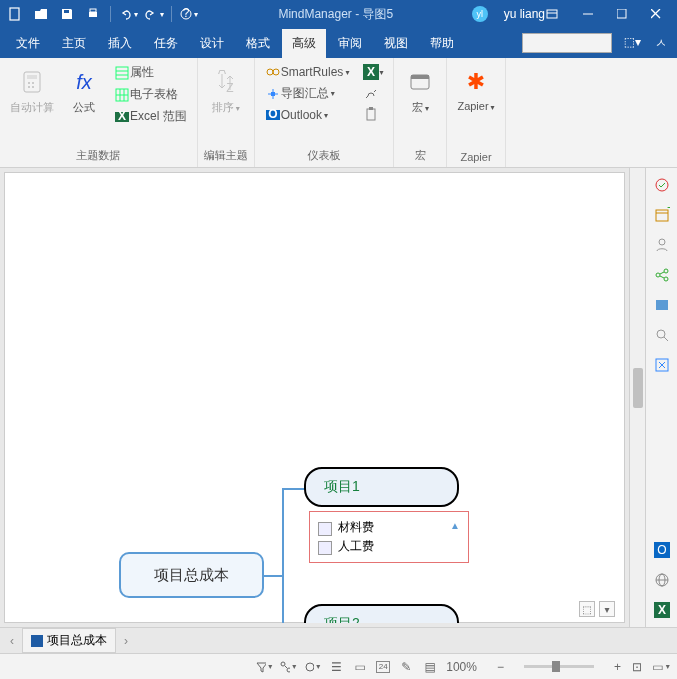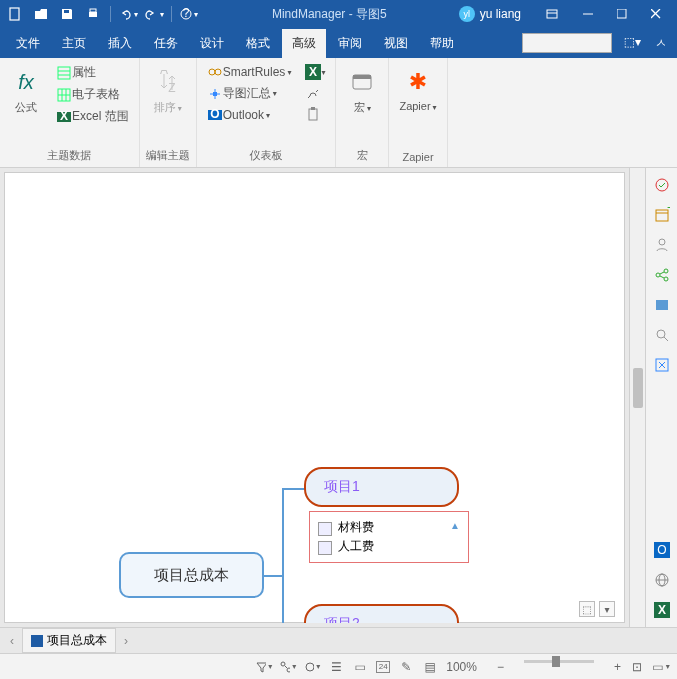--- a/index.html
+++ b/index.html
@@ -2,21 +2,21 @@
 <html><head>
 <meta charset="utf-8">
 <style>
 *{margin:0;padding:0;box-sizing:border-box;font-family:"Microsoft YaHei","Segoe UI",sans-serif;font-size:12px;user-select:none}
 body{width:677px;height:679px;background:#fff;overflow:hidden;display:flex;flex-direction:column}
 .titlebar{height:28px;background:#1e5ba4;display:flex;align-items:center;color:#fff;padding:0 4px}
 .titlebar .qat{display:flex;gap:4px;align-items:center}
 .titlebar .qat .btn{width:22px;height:22px;display:flex;align-items:center;justify-content:center;color:#fff}
 .titlebar .qat .sep{width:1px;height:16px;background:rgba(255,255,255,.3);margin:0 2px}
 .titlebar .title{flex:1;text-align:center;color:#cde0f5;font-size:12px}
-.titlebar .user{display:flex;align-items:center;gap:5px;margin-right:24px}
+.titlebar .user{display:flex;align-items:center;gap:16px;margin-right:0}
 .titlebar .user .avatar{width:16px;height:16px;border-radius:50%;background:#4fc3f7;display:flex;align-items:center;justify-content:center;font-size:9px;color:#fff}
 .titlebar .win{display:flex}
 .titlebar .win .wbtn{width:34px;height:28px;display:flex;align-items:center;justify-content:center;color:#fff}
 .menubar{height:30px;background:#1e5ba4;display:flex;align-items:center;padding:0 6px;gap:2px}
 .menubar .tab{padding:6px 10px;color:#fff;cursor:pointer}
 .menubar .tab.active{background:#f3f3f3;color:#333}
 .menubar .spacer{flex:1}
 .menubar .search{width:90px;height:20px;background:#f3f3f3;border:1px solid #aaa;padding:0 4px}
 .menubar .endicons{display:flex;gap:6px;color:#fff;margin-left:6px}
 .menubar .endicons span{padding:4px}
@@ -33,21 +33,21 @@
 .ribbon .smallbtn .ic{width:16px;height:16px;display:flex;align-items:center;justify-content:center}
 .workspace{flex:1;display:flex;background:#e8e8e8;position:relative;min-height:0}
 .canvas-wrap{flex:1;background:#fff;margin:4px;box-shadow:inset 0 0 0 1px #ccc;position:relative;overflow:hidden}
 .canvas-inner{position:absolute;inset:0}
 .scrollbar-v{width:16px;background:#f0f0f0;border-left:1px solid #d0d0d0;display:flex;flex-direction:column}
 .scrollbar-v .thumb{width:10px;height:40px;background:#c0c0c0;margin:200px auto 0;border-radius:2px}
 .sidetools{width:32px;background:#f3f3f3;border-left:1px solid #d0d0d0;display:flex;flex-direction:column;padding:4px 0;gap:4px}
 .sidetools .st{width:26px;height:26px;margin:0 auto;display:flex;align-items:center;justify-content:center;border:1px solid transparent}
 
 .node-root{position:absolute;left:115px;top:380px;width:145px;height:46px;border:2px solid #5b9bd5;border-radius:10px;background:#f0f6fc;display:flex;align-items:center;justify-content:center;font-size:15px;color:#333}
-.node-branch{position:absolute;width:155px;height:40px;border:2px solid #c2410c;border-radius:18px;background:#eaf1f9;display:flex;align-items:center;padding-left:18px;font-size:14px;color:#8b5cf6}
+.node-branch{position:absolute;width:155px;height:40px;border:2px solid #000000;border-radius:18px;background:#eaf1f9;display:flex;align-items:center;padding-left:18px;font-size:14px;color:#15803d}
 .branch1{left:300px;top:295px}
 .branch2{left:300px;top:432px}
 .leafbox{position:absolute;width:160px;border:1px solid #e57373;background:#fff;padding:6px 8px}
 .leafbox1{left:305px;top:339px}
 .leafbox .leaf{display:flex;align-items:flex-end;gap:6px;padding:1px 0;font-size:12px}
 .leafbox .leaf .lic{width:14px;height:14px;border:1px solid #999;background:#eef}
 .leafbox .collapse{position:absolute;right:8px;top:8px;color:#5b9bd5;font-size:10px}
 
 .conn{position:absolute;border:0 solid #5b9bd5}
 .conn.h1{left:260px;top:403px;width:20px;border-top:2px solid #5b9bd5}
@@ -57,21 +57,21 @@
 .corner-icons span{width:16px;height:16px;border:1px solid #bbb;background:#f8f8f8;display:flex;align-items:center;justify-content:center;font-size:10px;color:#666}
 
 .doctabs{height:26px;background:#e8e8e8;border-top:1px solid #d0d0d0;display:flex;align-items:center;padding:0 4px;gap:2px}
 .doctabs .arrow{padding:0 6px;color:#888}
 .doctabs .dtab{display:flex;align-items:center;gap:4px;padding:3px 8px;background:#f3f3f3;border:1px solid #d0d0d0;font-size:11px}
 .doctabs .dtab.active{background:#fff}
 .doctabs .dtab .dic{width:12px;height:12px;background:#1e5ba4}
 .doctabs .dtab .close{color:#888;margin-left:4px;font-size:11px}
 .statusbar{height:26px;background:#f3f3f3;border-top:1px solid #d0d0d0;display:flex;align-items:center;justify-content:flex-end;padding:0 8px;gap:8px;color:#666}
 .statusbar .ic{width:16px;height:16px;display:flex;align-items:center;justify-content:center}
-.statusbar .zoom{display:flex;gap:20px}
+.statusbar .zoom{display:flex;align-items:center;gap:20px}
 .statusbar .slider{width:70px;height:3px;background:#ccc;position:relative}
 .statusbar .slider .sthumb{position:absolute;left:28px;top:-4px;width:8px;height:11px;background:#888}
 .drop::after{content:"▾";font-size:8px;margin-left:2px;color:inherit}
 svg{display:block}
 </style>
 </head>
 <body>
 
 <div class="titlebar">
   <div class="qat">
@@ -164,22 +164,35 @@
   <input class="search" style="">
   <div class="endicons">
     <span>⬚▾</span>
     <span>ㅅ</span>
   </div>
 </div>
 
 <div class="ribbon">
   <div class="group">
     <div class="body">
+      <div class="bigbtn disabled">
+        <div class="icon">
+            <svg width="24" height="24">
+              <rect x="4" y="2" width="16" height="20" rx="2" fill="none" stroke="#888"></rect>
+              <rect x="7" y="5" width="10" height="4" fill="#ccc"></rect>
+              <circle cx="9" cy="13" r="1" fill="#888"></circle>
+              <circle cx="13" cy="13" r="1" fill="#888"></circle>
+              <circle cx="9" cy="17" r="1" fill="#888"></circle>
+              <circle cx="13" cy="17" r="1" fill="#888"></circle>
+            </svg>
+          </div>
+        <div class="lbl">自动计算</div>
+      </div>
       <div class="bigbtn">
-        <div class="icon" style="font-style:italic;font-size:20px;color:#0f766e">fx</div>
+        <div class="icon" style="font-style:italic;font-size:20px;color:#1d4ed8">fx</div>
         <div class="lbl">公式</div>
       </div>
       <div class="smallcol">
         <div class="smallbtn">
             <span class="ic">
               <svg width="14" height="14">
                 <rect x="1" y="1" width="12" height="12" fill="none" stroke="#2f7"></rect>
                 <line x1="1" y1="5" x2="13" y2="5" stroke="#2f7"></line>
                 <line x1="1" y1="9" x2="13" y2="9" stroke="#2f7"></line>
               </svg>

